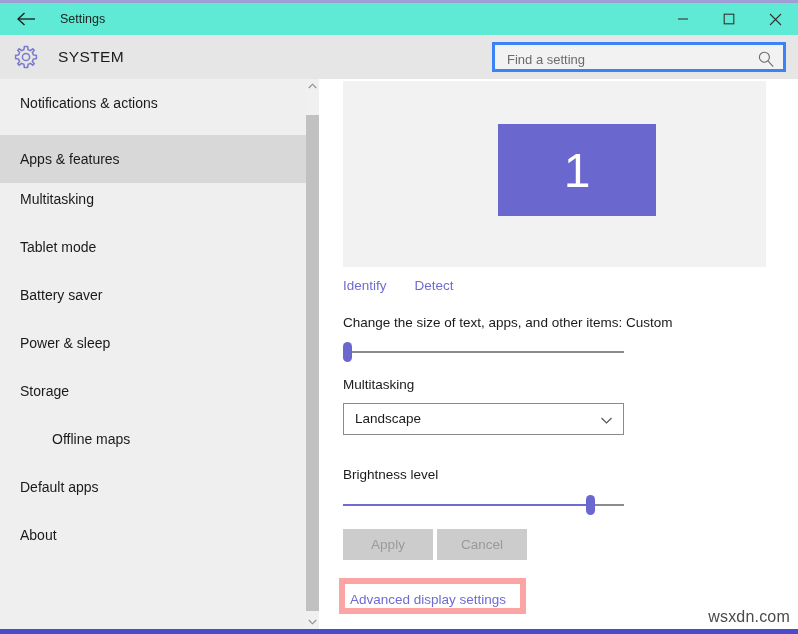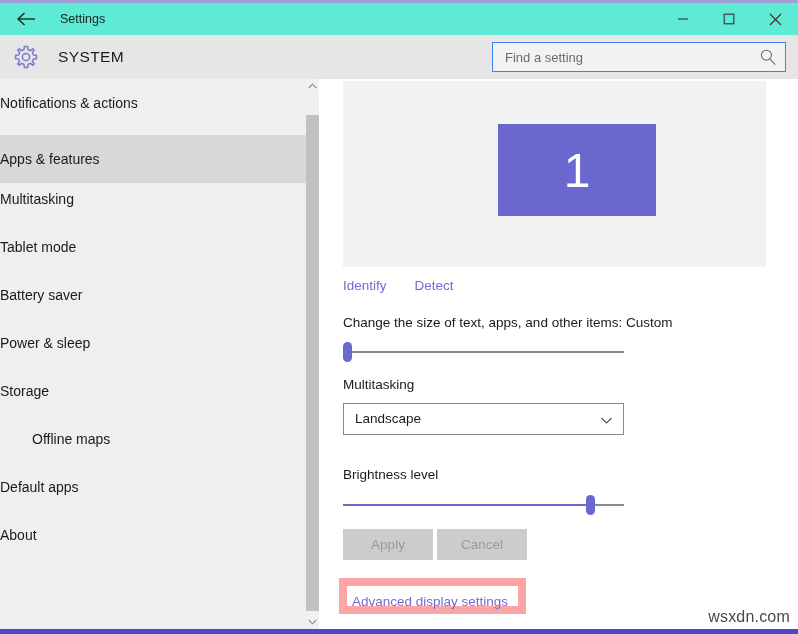--- a/index.html
+++ b/index.html
@@ -82,21 +82,21 @@
     height: 44px; line-height: 44px;
     font-size: 15.5px;
     letter-spacing: 0.4px;
     color: #1a1a1a;
   }
   .searchbox {
     position: absolute;
     left: 492px; top: 7px;
     width: 294px; height: 30px;
     background: #f2f2f2;
-    border: 1px solid #3b82f6;
+    border: 3px solid #3b82f6;
     box-sizing: border-box;
   }
   .searchbox input {
     position: absolute;
     left: 0; top: 0;
     width: 258px; height: 28px;
     border: none; outline: none;
     background: transparent;
     padding: 0 0 0 12px;
     box-sizing: border-box;
@@ -118,21 +118,21 @@
     left: 0; top: 79px;
     width: 306px; height: 550px;
     background: #efefef;
     overflow: hidden;
   }
   .nav-item {
     position: absolute;
     left: 0;
     width: 306px; height: 48px;
     line-height: 48px;
-    padding-left: 0;
+    padding-left: 20px;
     box-sizing: border-box;
     font-size: 14px;
     color: #1a1a1a;
     cursor: pointer;
     white-space: nowrap;
   }
   .nav-item.selected { background: #d8d8d8; }
 
   
   .scrollbar {
@@ -276,21 +276,21 @@
     font-family: "Liberation Sans", sans-serif;
     font-size: 13.5px;
     cursor: default;
   }
 
   
   .annot-box {
     position: absolute;
     left: 20px;
     width: 187px; height: 36px;
-    border: 8px solid #fca5a5;
+    border: 6px solid #fca5a5;
     box-sizing: border-box;
   }
   .annot-link {
     position: absolute;
     left: 5px; top: 0;
     height: 32px; line-height: 32px;
     color: #6f6cd0;
     font-size: 13.5px;
     cursor: pointer;
   }

